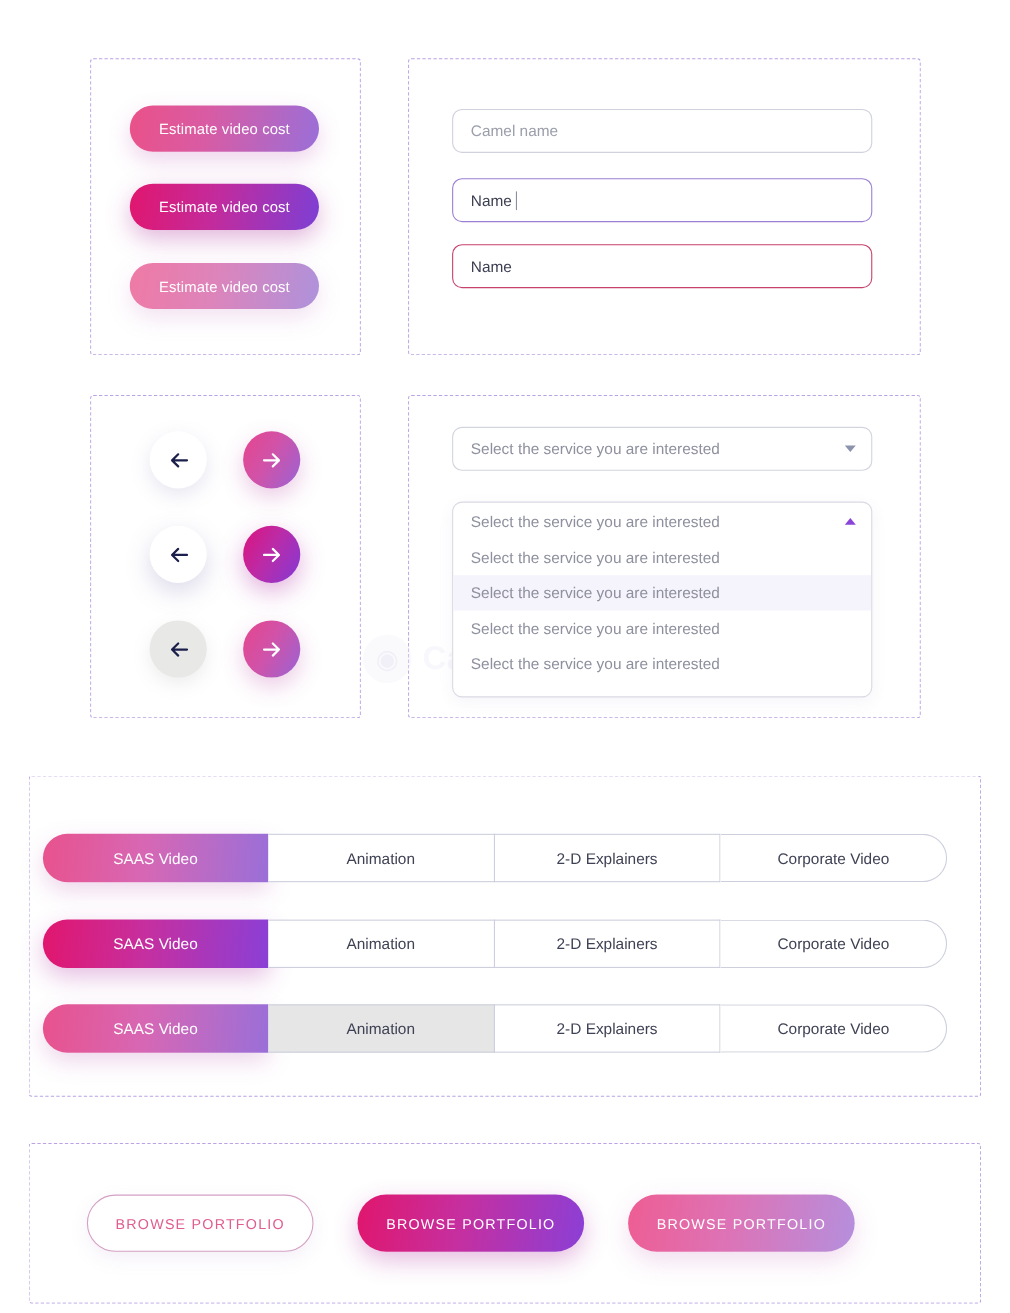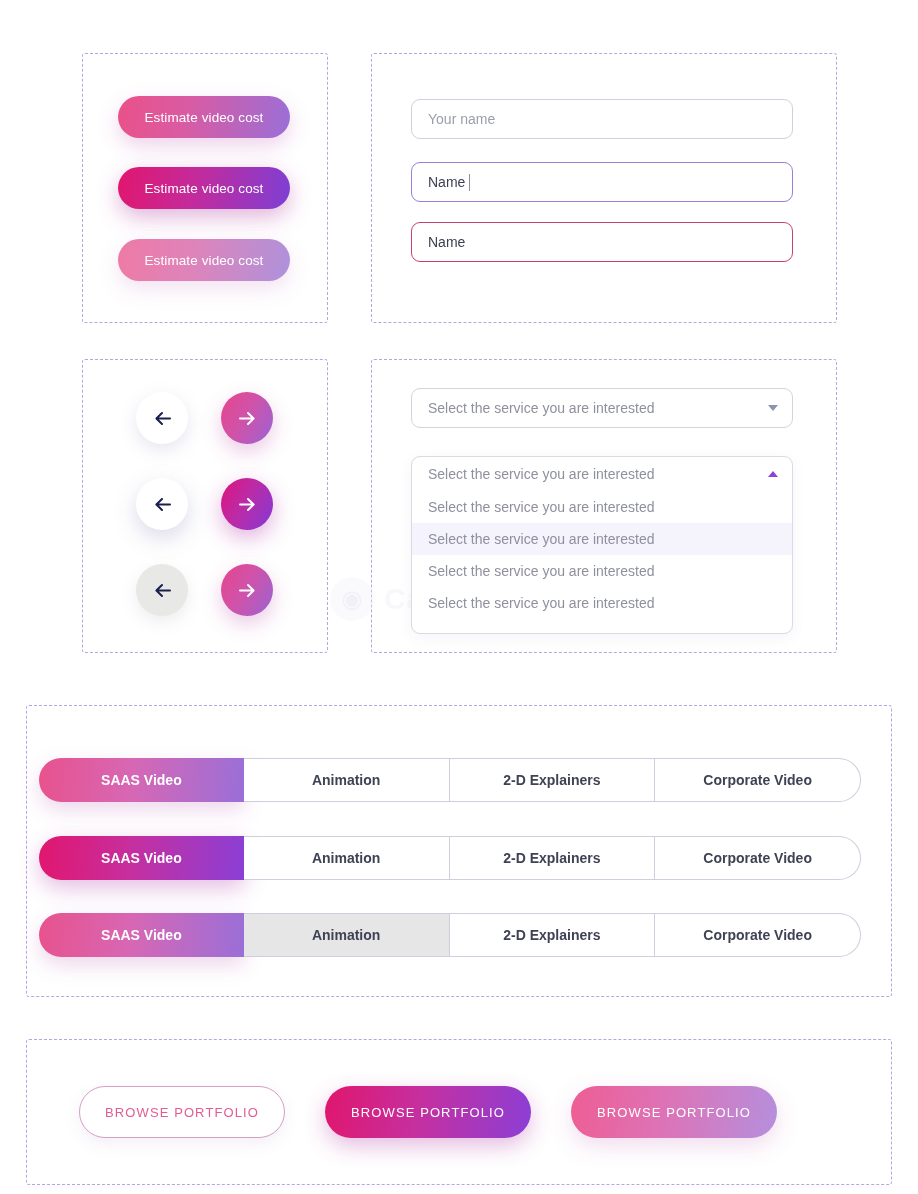--- a/index.html
+++ b/index.html
@@ -201,21 +201,20 @@
 
   
   .tabs {
     position: absolute;
     height: 44px;
     width: 822px;
     display: flex;
     border-radius: 22px;
     background: #ffffff;
     z-index: 3;
-    font-weight: bold;
   }
   .tab {
     flex: 1;
     display: flex;
     align-items: center;
     justify-content: center;
     font-size: 14px;
     color: #3f4254;
     border-top: 1px solid #cdd0dc;
     border-bottom: 1px solid #cdd0dc;
@@ -297,21 +296,21 @@
     <span>Estimate video cost</span>
   </button>
 
   <button class="est-btn est-disabled" style="left:118px; top:222px;">
     <span>Estimate video cost</span>
   </button>
 
   <div class="panel" style="left:371px; top:36px; width:466px; height:270px;"></div>
 
   <div class="field field-default" style="left:411px; top:82px;">
-    <span>Your name</span>
+    <span>Camel name</span>
   </div>
 
   <div class="field field-focus" style="left:411px; top:145px;">
     <span>Name</span>
       <span class="caret"></span>
   </div>
 
   <div class="field field-error" style="left:411px; top:205px;">
     <span>Name</span>
   </div>

